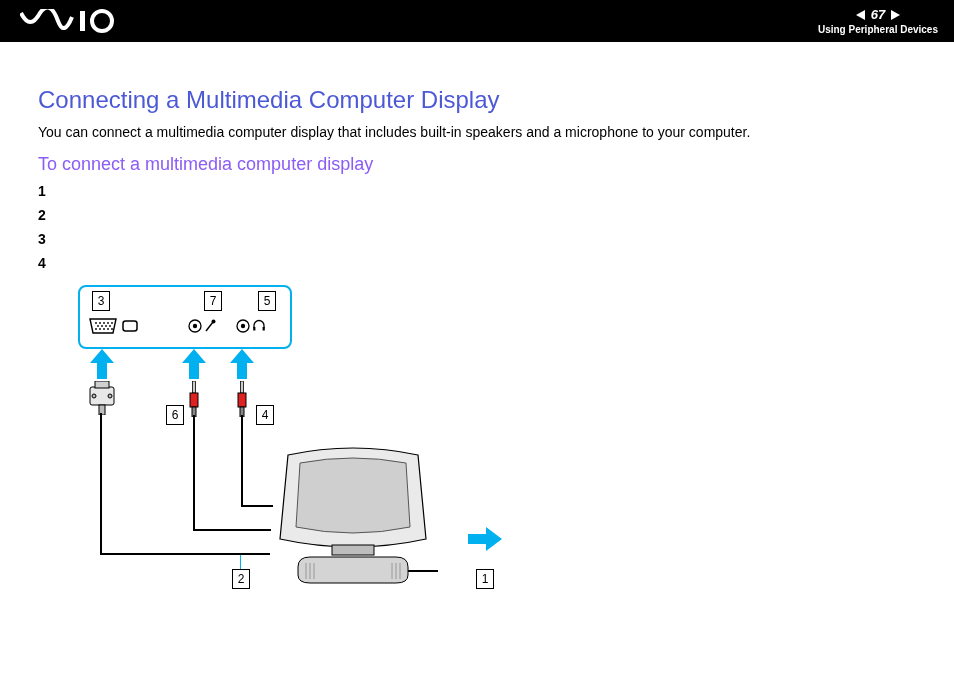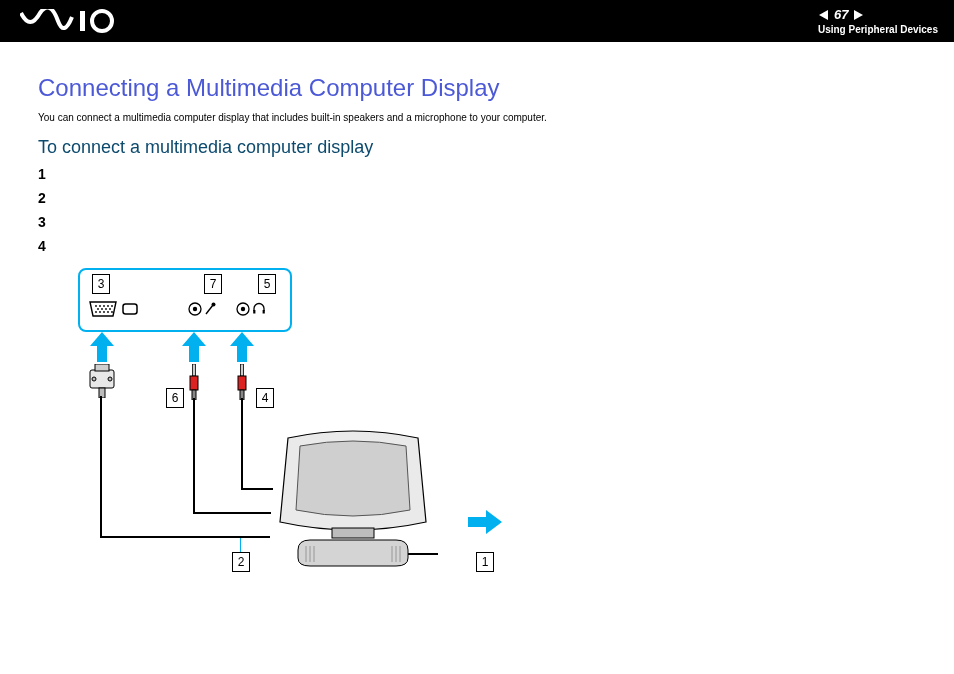--- a/index.html
+++ b/index.html
@@ -24,21 +24,21 @@
   }
   .vaio-logo {
     display: flex;
     align-items: center;
     color: #fff;
   }
   .vaio-logo svg { display: block; }
   .header-right {
     display: flex;
     flex-direction: column;
-    align-items: flex-start;
+    align-items: center;
     gap: 2px;
   }
   .pager {
     display: flex;
     align-items: center;
     gap: 4px;
     font-size: 13px;
     font-weight: bold;
     font-style: italic;
   }
@@ -50,28 +50,28 @@
     font-size: 10px;
     font-weight: bold;
   }
   .content {
     padding: 28px 34px 0 38px;
   }
   h1.title-main {
     color: #4c59d6;
     font-weight: 400;
     font-size: 24px;
-    margin: 4px 0 10px 0;
+    margin: 16px 0 10px 0;
   }
   p.intro {
-    font-size: 10px;
+    font-size: 14px;
     margin: 0 0 14px 0;
   }
   h2.subhead {
-    color: #0c4a6e;
+    color: #8b5cf6;
     font-weight: 400;
     font-size: 18px;
     margin: 0 0 8px 0;
   }
   ol.steps {
     list-style: none;
     padding: 0;
     margin: 0 0 14px 0;
   }
   ol.steps li {

